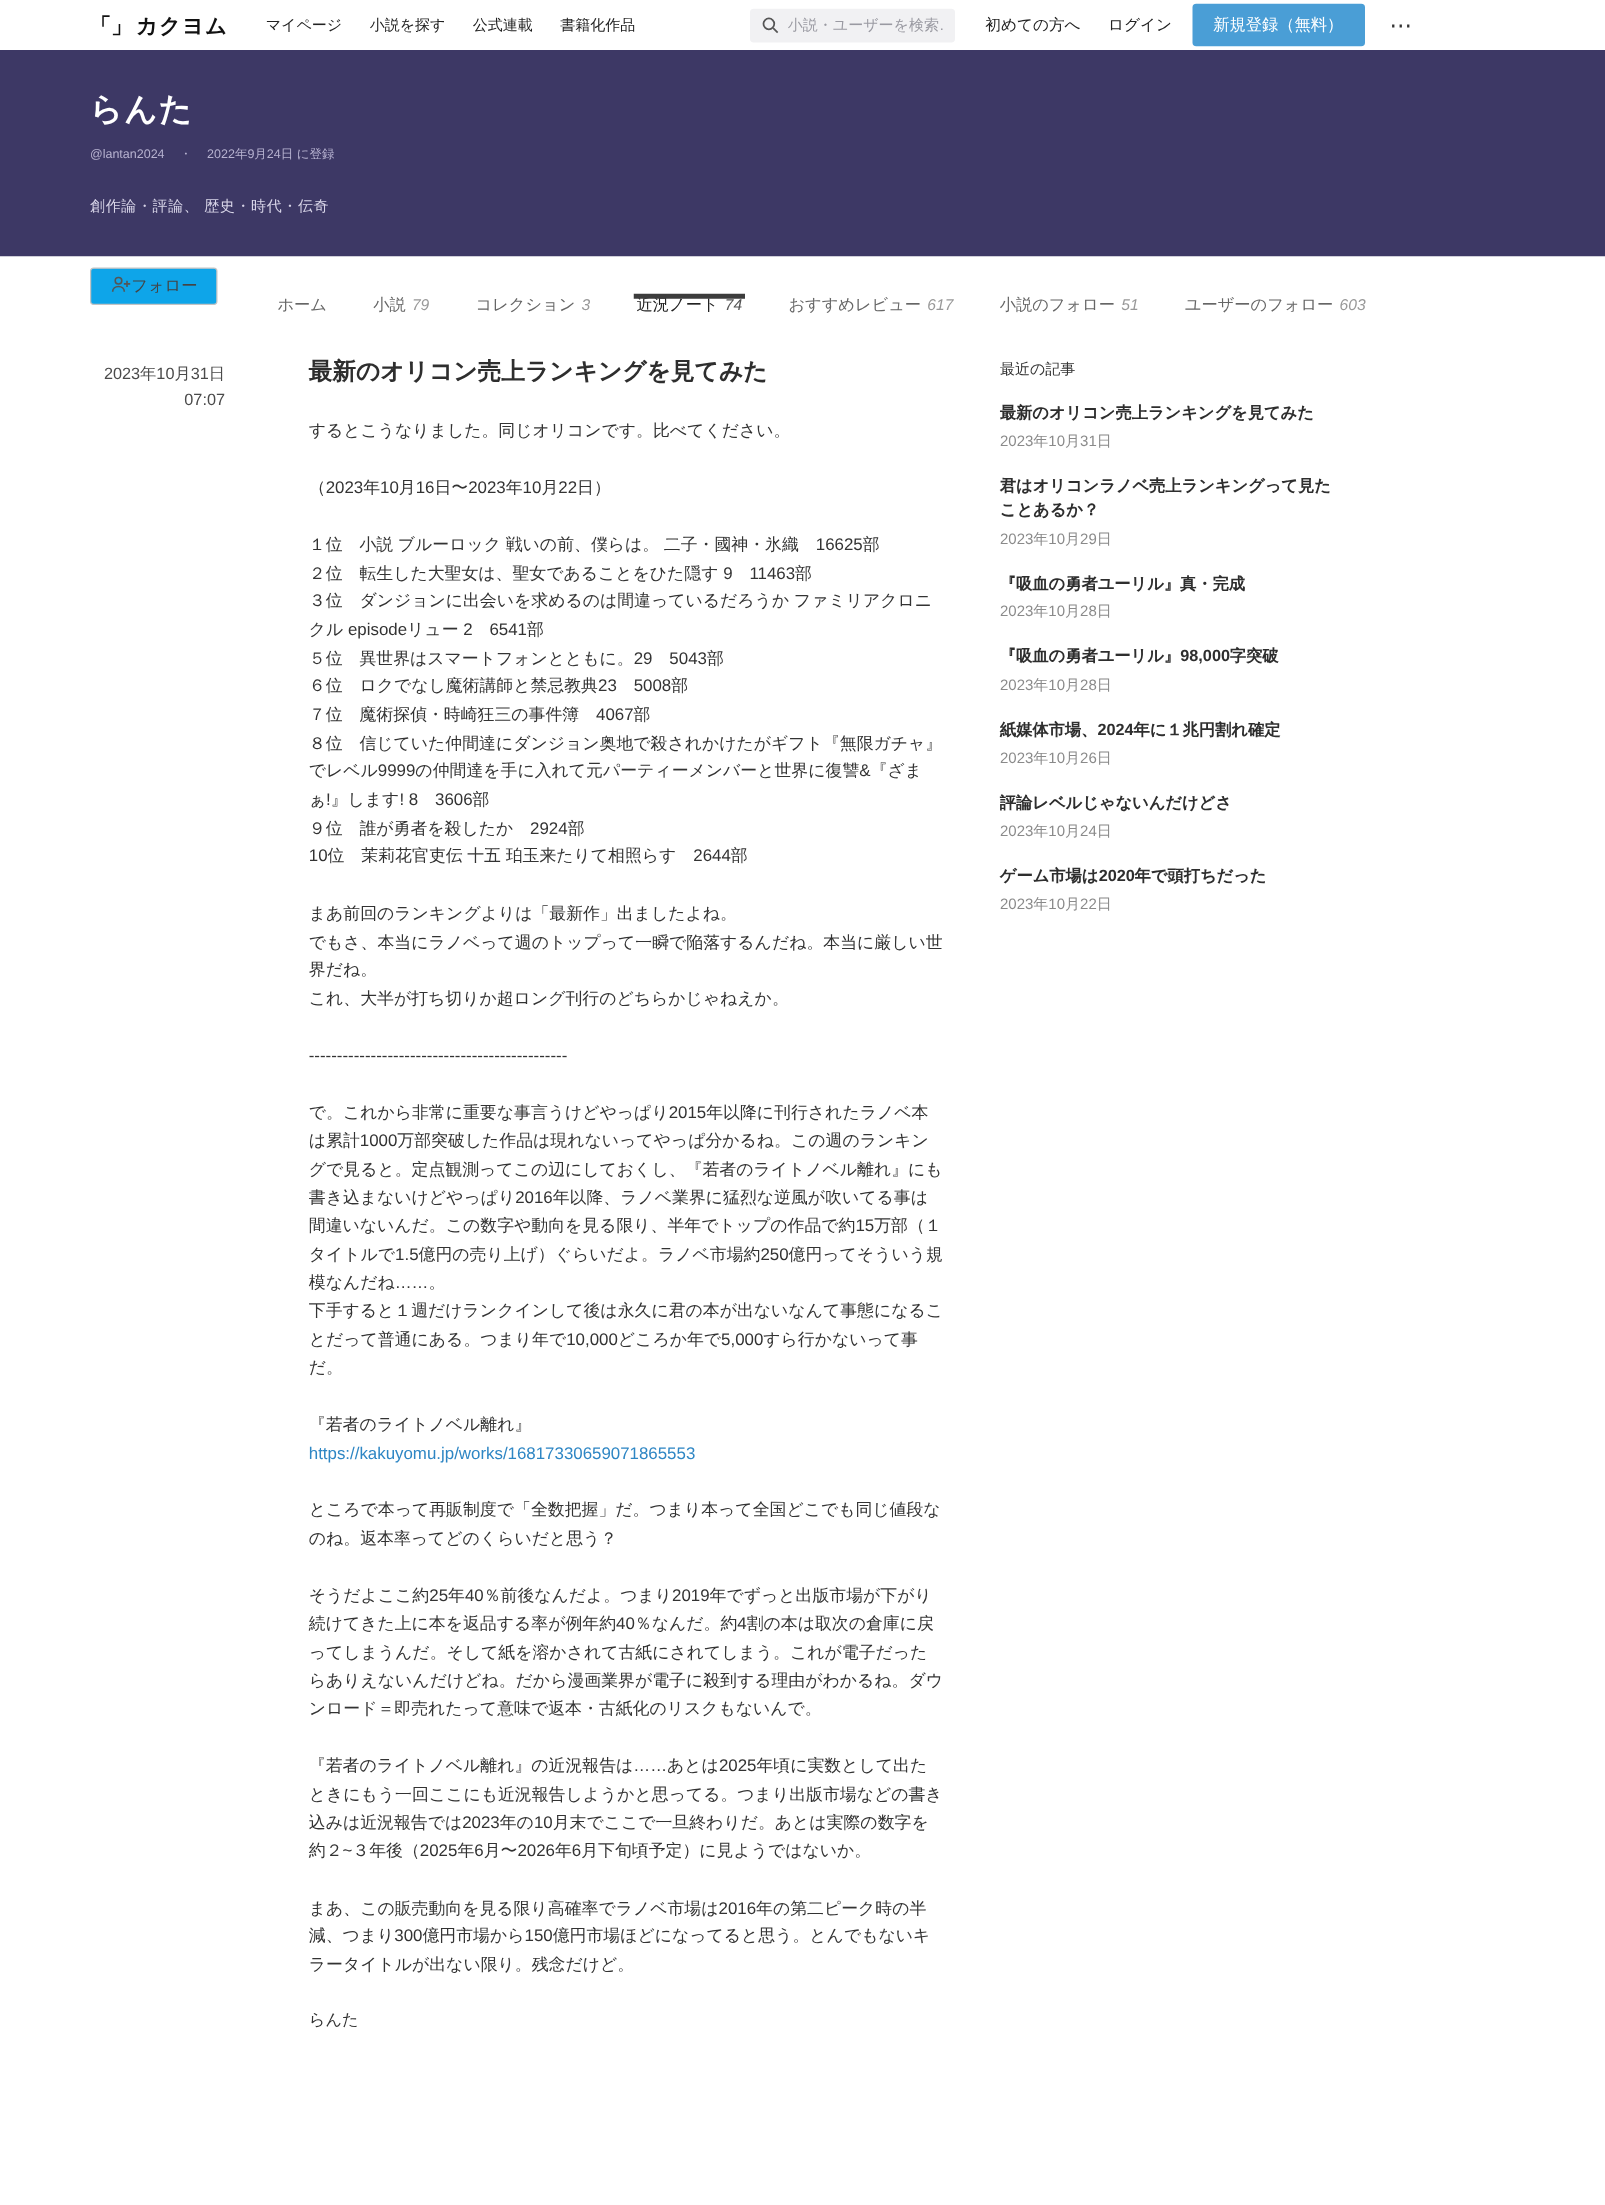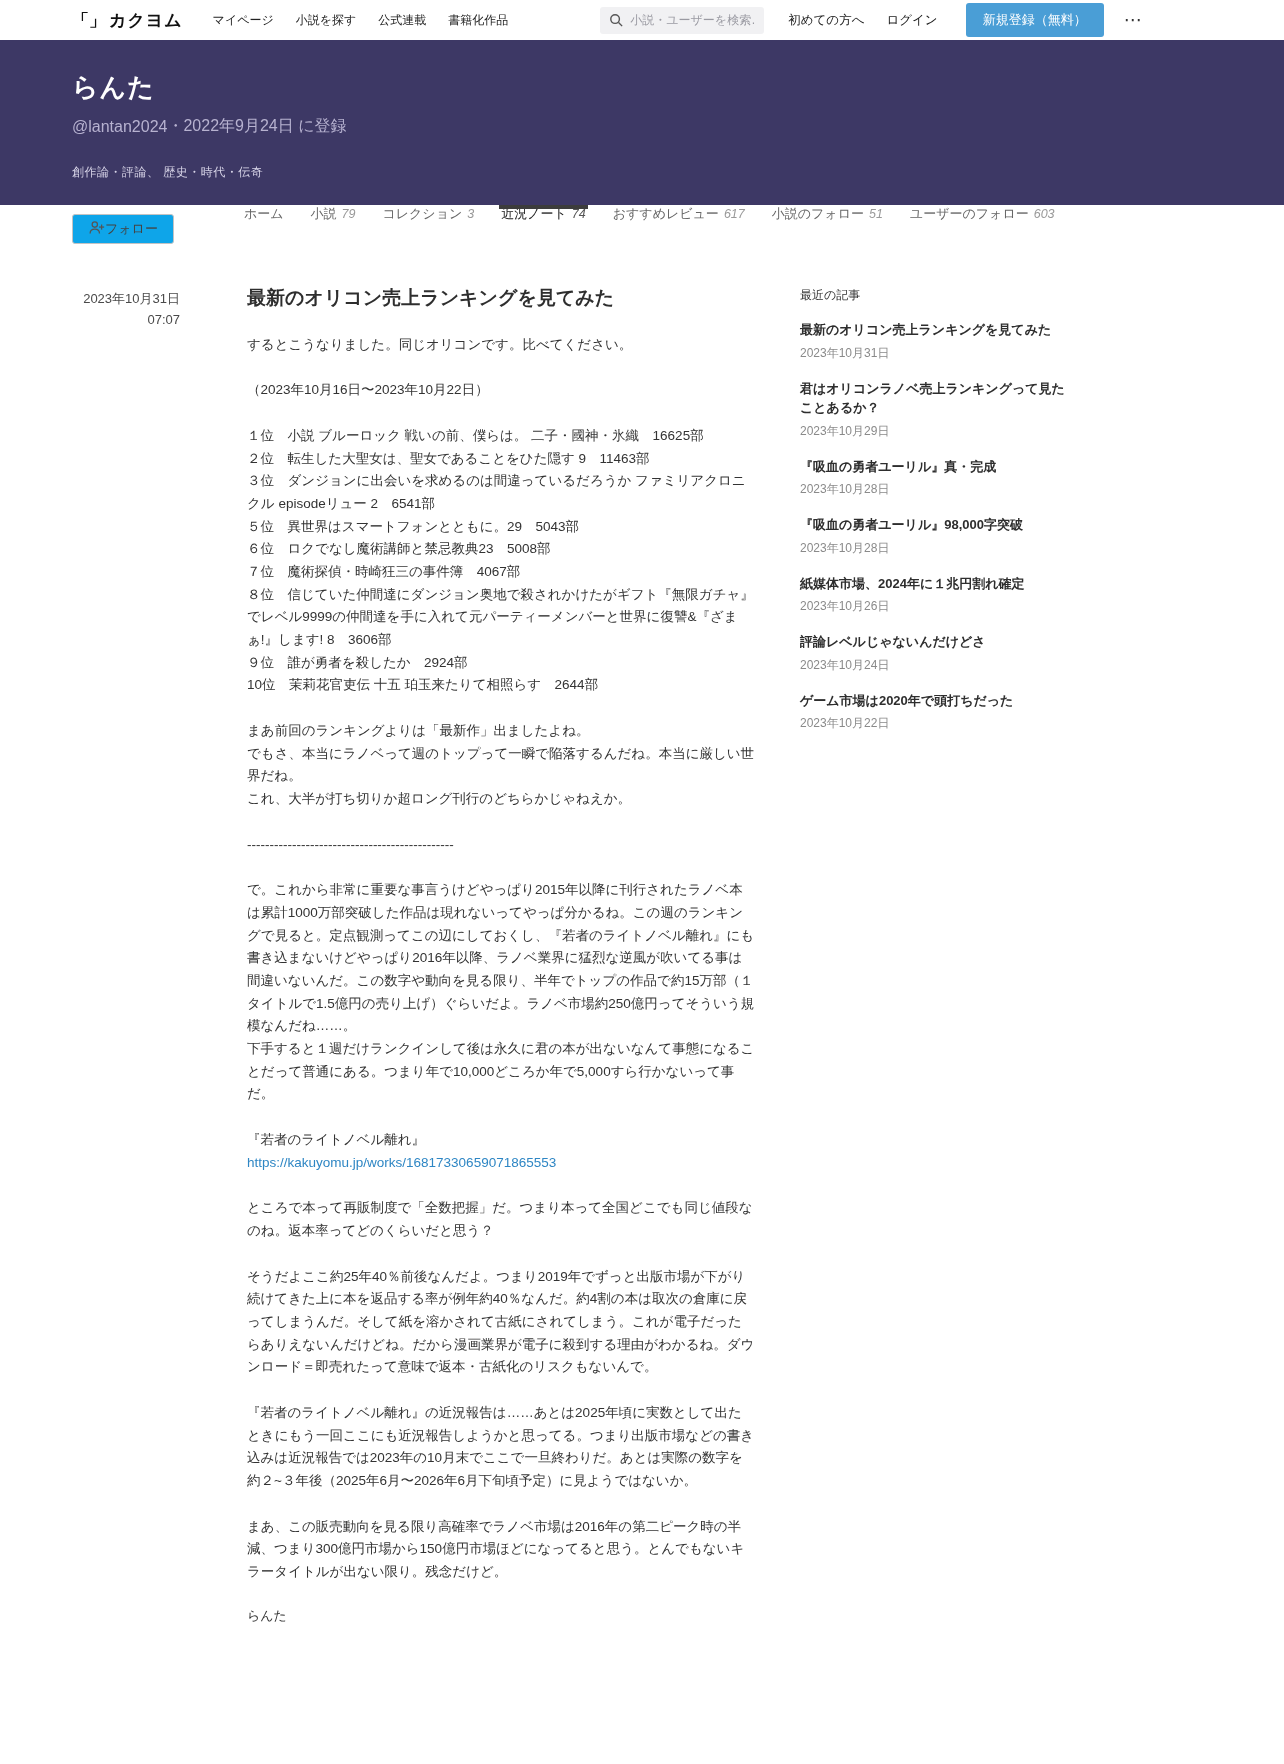--- a/index.html
+++ b/index.html
@@ -26,40 +26,40 @@
     width:164px; height:27px; border:none; background:#f1f1f3; border-radius:3px;
     padding:0 8px 0 30px; font-size:12px; color:#333; outline:none;
     font-family:"Liberation Sans","DejaVu Sans",sans-serif;
   }
   .searchbox input::placeholder { color:#9a9aa2; }
   .search-icon { position:absolute; left:9px; top:6px; }
   .top-right { display:flex; align-items:center; margin-left:24px; }
   .top-right .txtlink { font-size:12.5px; color:#222; cursor:pointer; }
   .top-right .txtlink + .txtlink { margin-left:22px; }
   .signup-btn {
-    margin-left:28px; background:#4a9ed6; color:#fff; border:none; border-radius:3px;
+    margin-left:16px; background:#4a9ed6; color:#fff; border:none; border-radius:3px;
     font-size:13px; padding:8px 17px; cursor:pointer;
     font-family:"Liberation Sans","DejaVu Sans",sans-serif;
   }
   .more-dots { margin-left:20px; font-size:18px; color:#333; cursor:pointer; line-height:1; }
 
   
   .banner { background:#3d3865; height:165px; padding:30px 72px 0; color:#fff; }
   .banner .name { font-size:26px; font-weight:700; letter-spacing:1px; }
-  .meta { margin-top:11px; font-size:16px; color:#b7b2d0; display:flex; align-items:center; gap:0; }
+  .meta { margin-top:11px; font-size:10px; color:#b7b2d0; display:flex; align-items:center; gap:12px; }
   .genres { margin-top:27px; font-size:12px; color:#d8d5e8; letter-spacing:0.5px; }
 
   
   .tabrow { height:48px; display:flex; align-items:center; padding-left:72px; }
   .follow-btn {
     display:flex; align-items:center; gap:0; border:1px solid #c3c3c3; border-radius:3px;
     height:30px; padding:0 15px; font-size:13px; color:#444; background:#0ea5e9; cursor:pointer;
     font-family:"Liberation Sans","DejaVu Sans",sans-serif;
   }
-  .tabs { display:flex; margin-left:68px; height:100%; align-items:flex-start; gap:23px; }
+  .tabs { display:flex; margin-left:46px; height:100%; align-items:flex-end; gap:33px; }
   .tab { position:relative; display:flex; align-items:center; font-size:13px; color:#666; cursor:pointer; padding:0 2px; }
   .tab .count { color:#999; margin-left:5px; font-size:12.5px;font-style:italic; }
   .tab.active { color:#222; }
   .tab.active .count { color:#555; }
   .tab.active::before { content:""; position:absolute; top:0; left:0; right:0; height:4px; background:#3c3c3c; }
 
   
   .main { display:flex; align-items:flex-start; padding:32px 0 0 72px; }
   .datecol { width:108px; text-align:right; font-size:13px; color:#4a4a4a; line-height:1.6; cursor:pointer; padding-top:4px; }
   .article { width:508px; margin-left:67px; }

